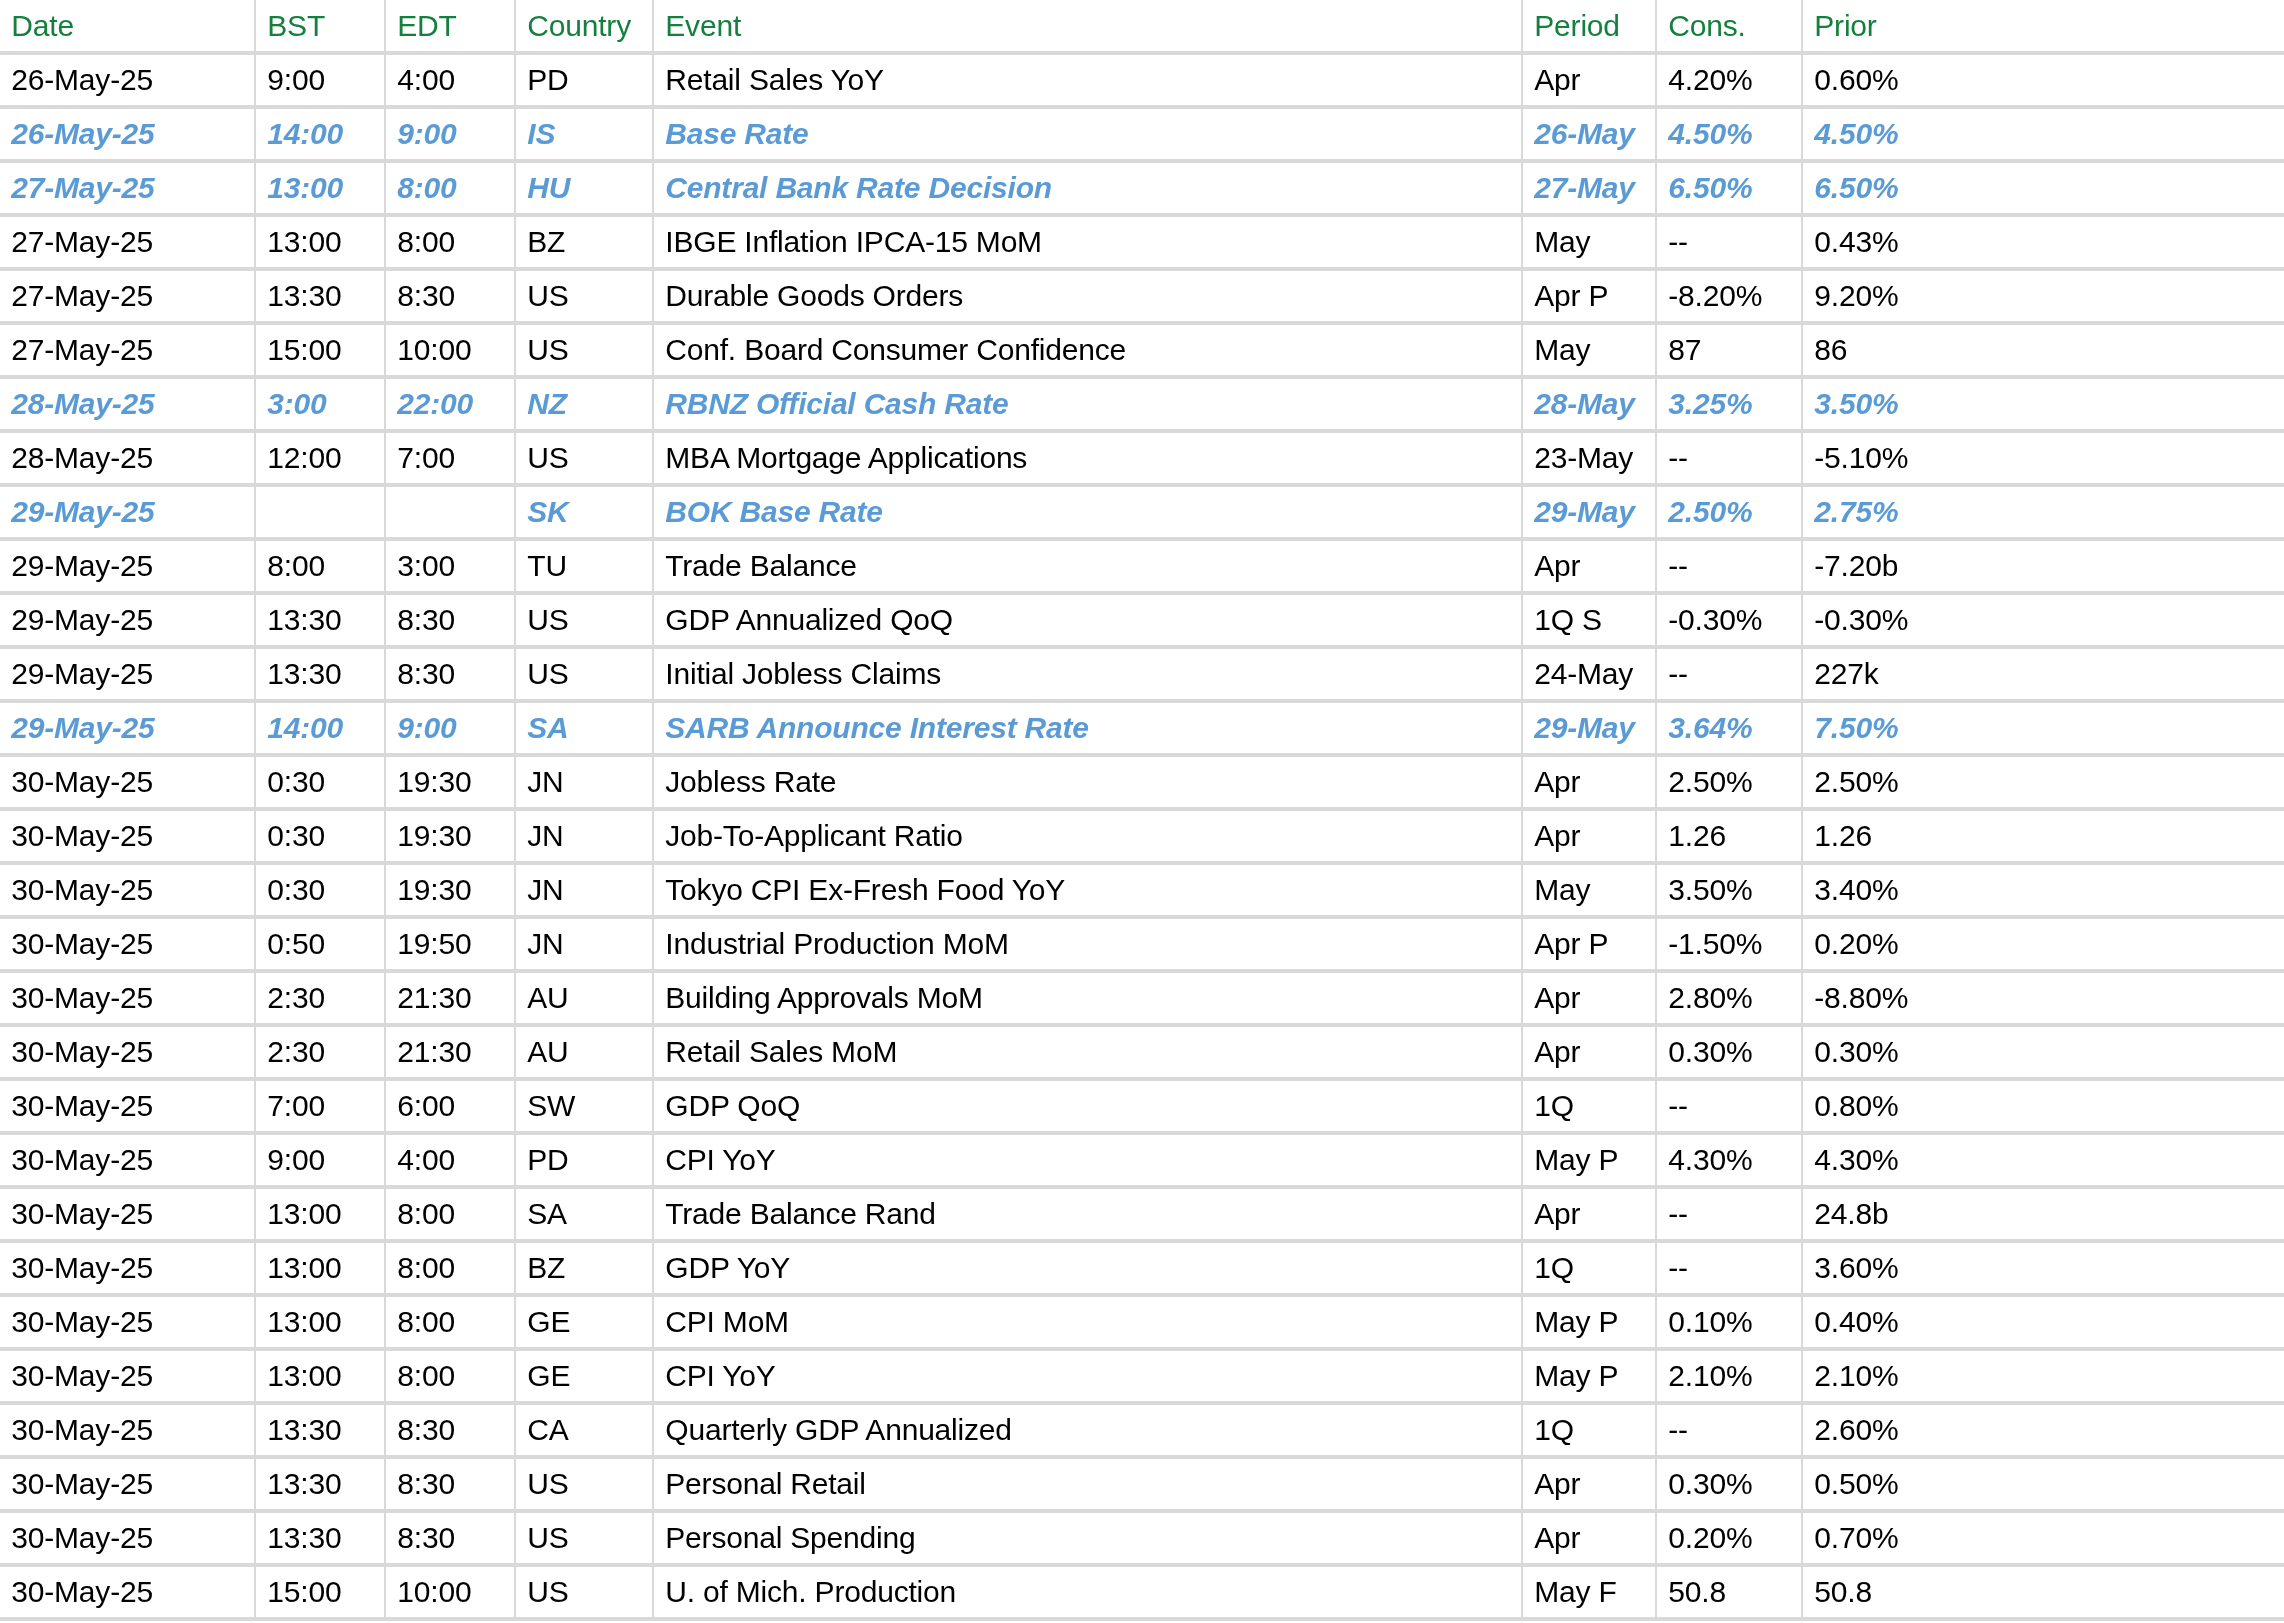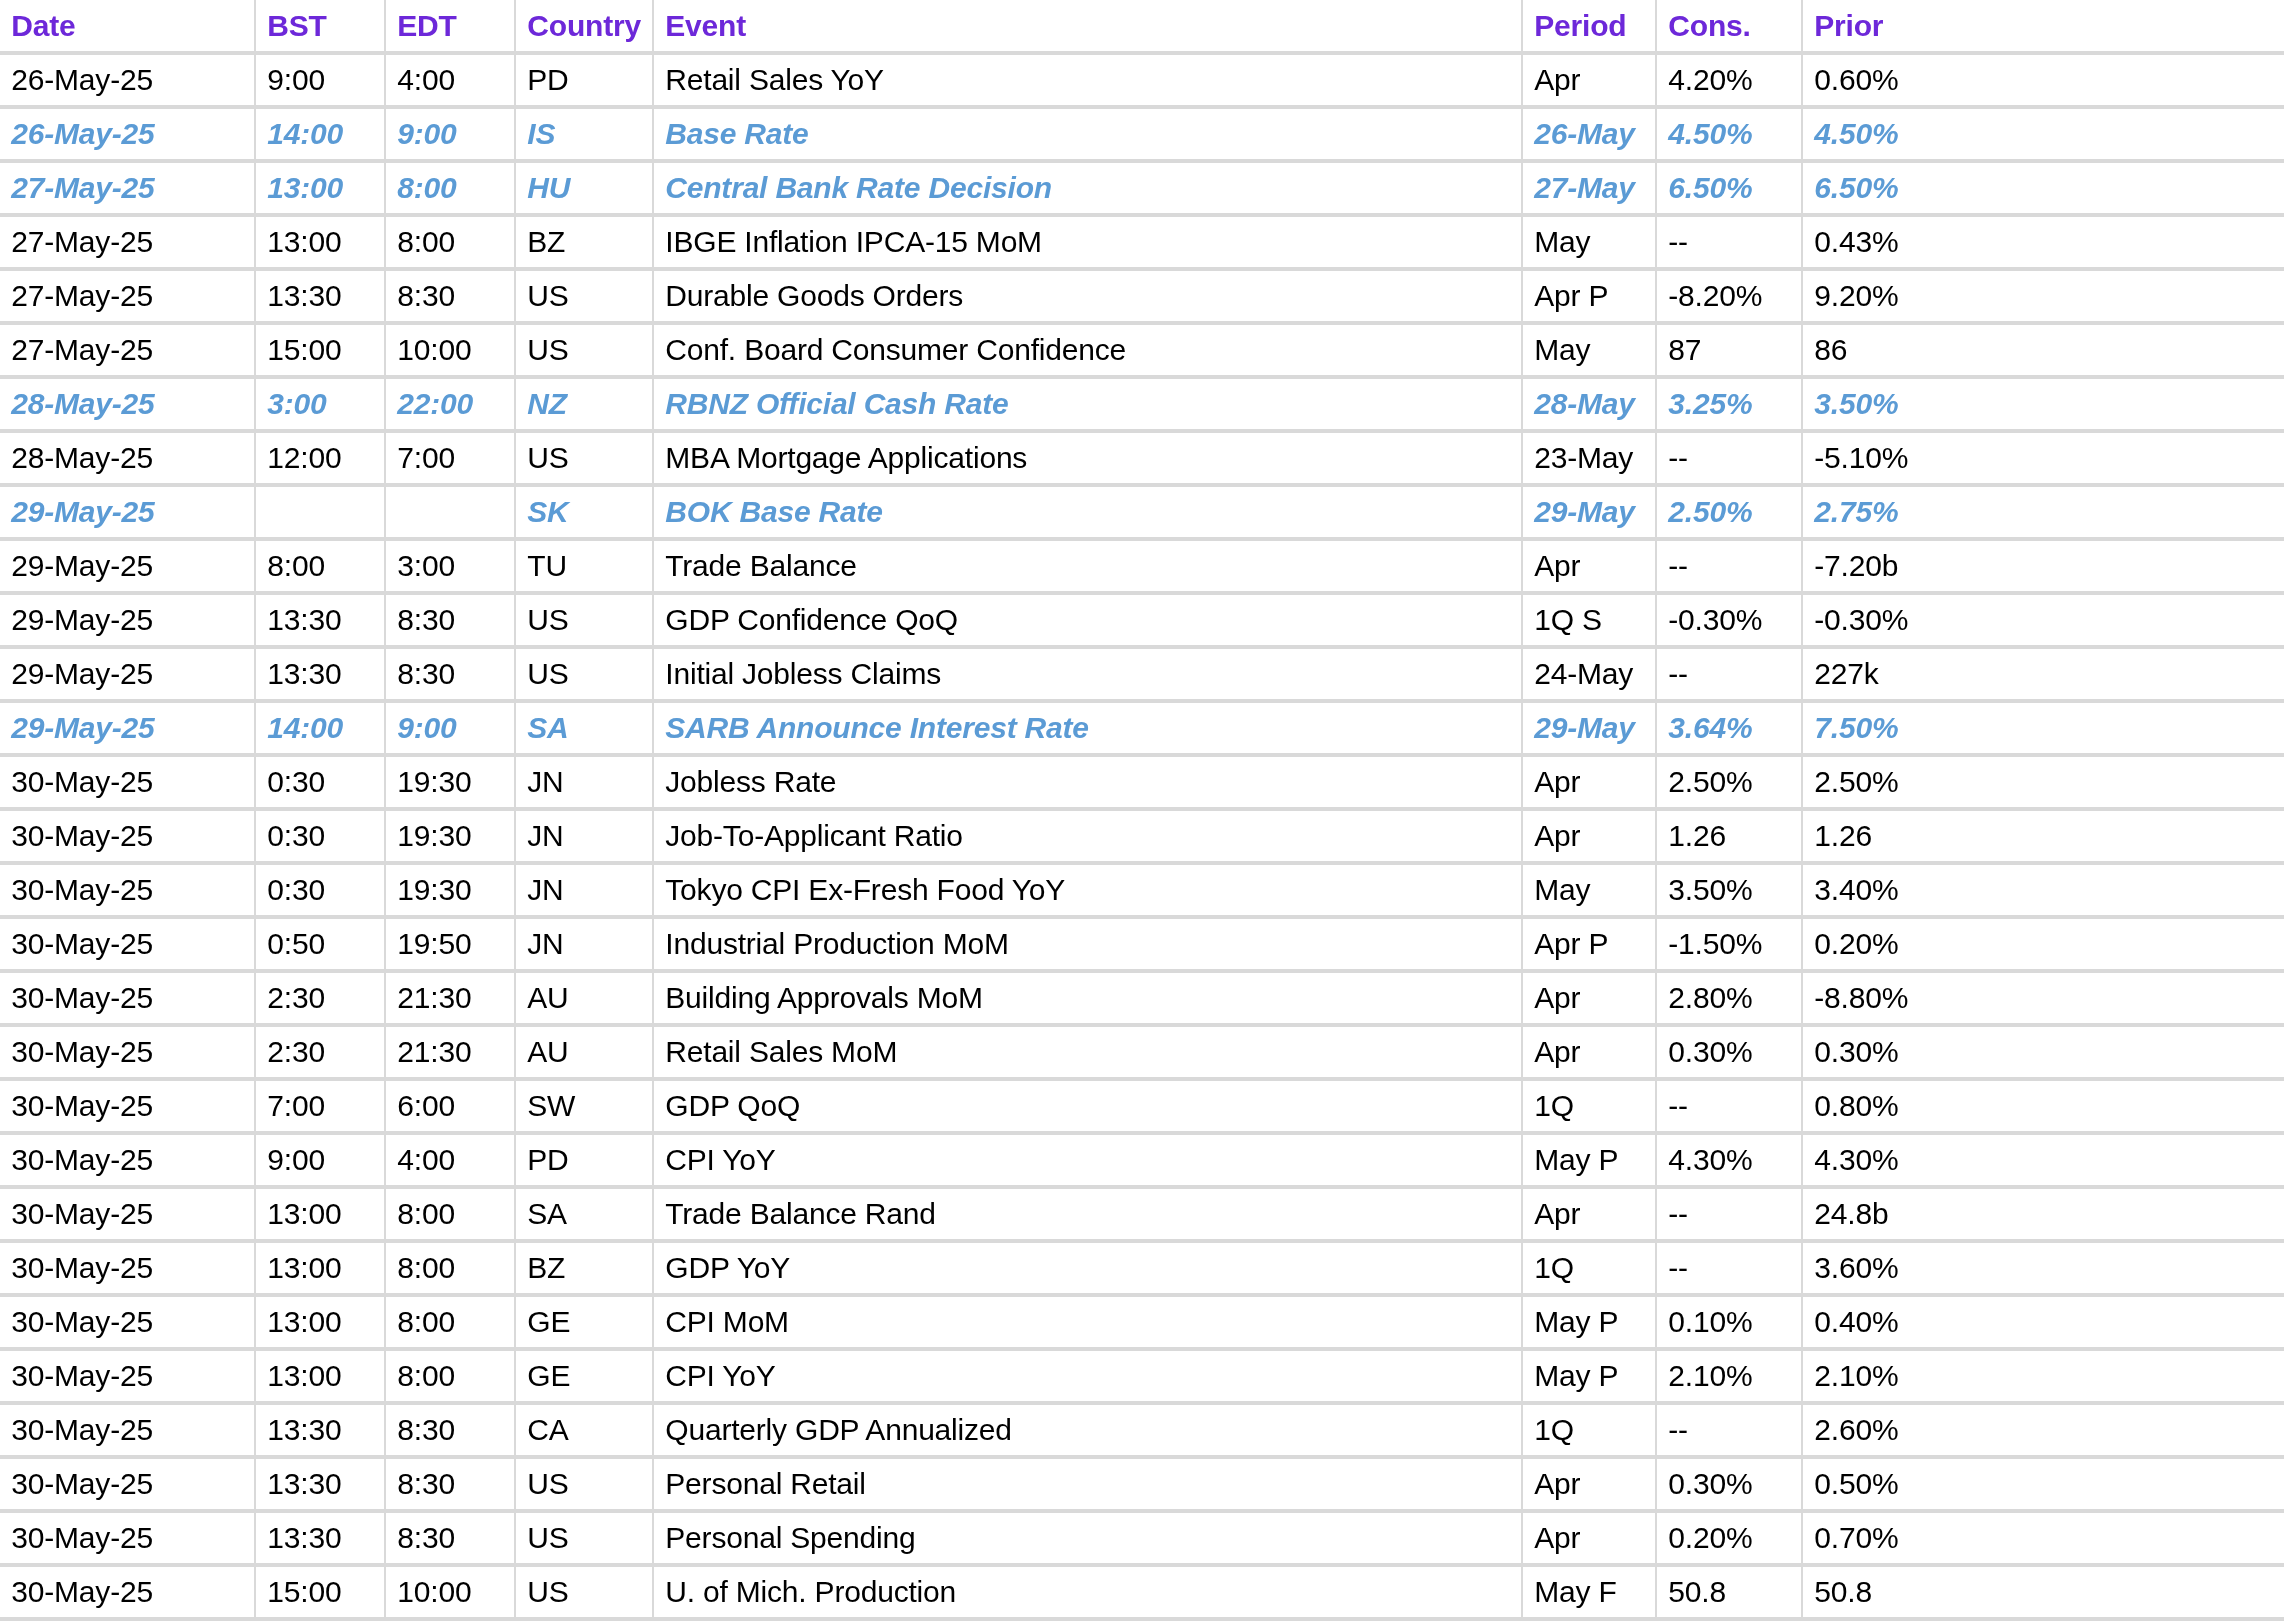--- a/index.html
+++ b/index.html
@@ -42,22 +42,22 @@
   }
 
   #calendar-table th:last-child,
   #calendar-table td:last-child {
     border-right: none;
   }
 
   #calendar-table thead th {
     height: 51px;
     font-size: 30px;
-    font-weight: bold;
-    color: #6d28d9;
+    font-weight: normal;
+    color: #15803d;
     letter-spacing: -0.2px;
   }
 
   #calendar-table tbody td {
     height: 50px;
     font-size: 30px;
     font-weight: normal;
     color: #000000;
     letter-spacing: -0.2px;
   }
@@ -193,21 +193,21 @@
         <td>Trade Balance</td>
         <td>Apr</td>
         <td>--</td>
         <td>-7.20b</td>
       </tr>
       <tr>
         <td>29-May-25</td>
         <td>13:30</td>
         <td>8:30</td>
         <td>US</td>
-        <td>GDP Confidence QoQ</td>
+        <td>GDP Annualized QoQ</td>
         <td>1Q S</td>
         <td>-0.30%</td>
         <td>-0.30%</td>
       </tr>
       <tr>
         <td>29-May-25</td>
         <td>13:30</td>
         <td>8:30</td>
         <td>US</td>
         <td>Initial Jobless Claims</td>

